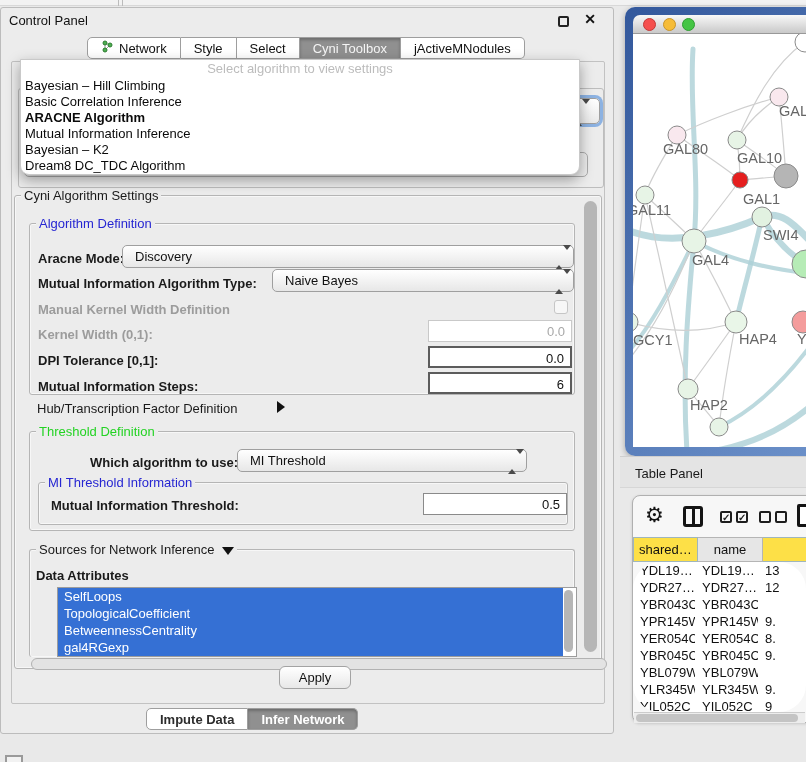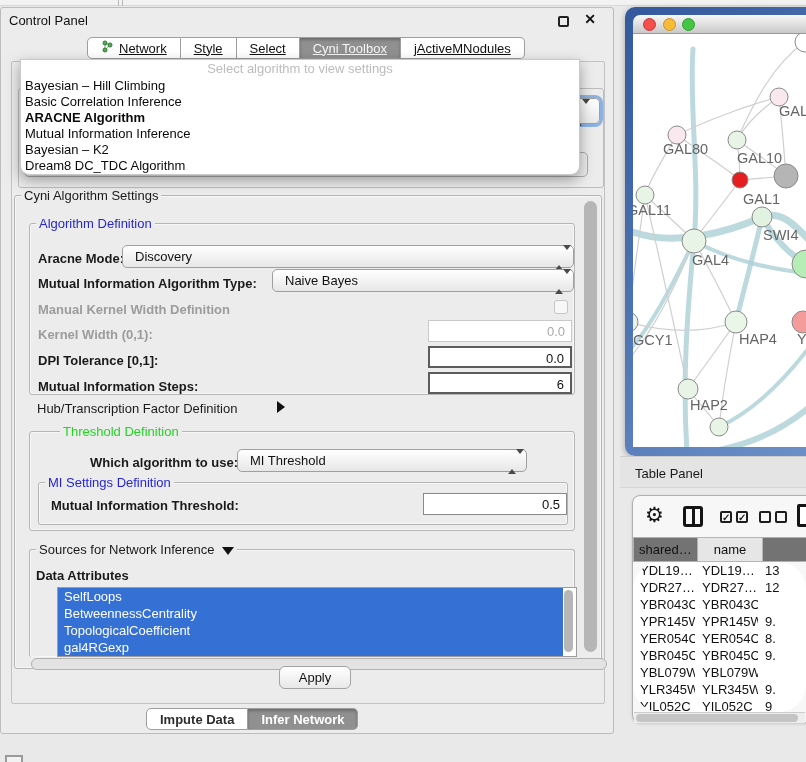--- a/index.html
+++ b/index.html
@@ -20,21 +20,21 @@
 
   
   .tabbar { display:flex; height:22px; }
   #top-tabbar { left:86px; top:29px; }
   #bottom-tabbar { left:145px; top:700px; }
   .seg { display:flex; align-items:center; gap:5px; padding:0 13px; font-size:13px; font-weight:bold; color:#2d2d2d;
          background:#ffffff; border:1px solid #9e9e9e; border-left:none; height:22px; cursor:default; }
   .seg:first-child { border-left:1px solid #9e9e9e; border-radius:5px 0 0 5px; }
   .seg:last-child { border-radius:0 5px 5px 0; }
   .seg.sel { background:#909090; color:#fff; box-shadow:inset 0 2px 3px rgba(0,0,0,.25); }
-  #top-tabbar .seg { font-weight:normal; color:#111;text-decoration:underline; }
+  #top-tabbar .seg { font-weight:normal; color:#111; }
   #top-tabbar .seg.sel { color:#f5f5f5; }
 
   
   #cp-content { left:10px; top:53px; width:594px; height:643px; background:#ececec; border:1px solid #c2c2c2; border-radius:2px; }
 
   
   #hidden-group { left:6px; top:26px; width:586px; height:100px; border:1px solid #bdbdbd; border-radius:3px; }
   #hidden-combo { left:12px; top:36px; width:576px; height:26px; border:1px solid #9f9f9f; border-radius:5px;
                   background:linear-gradient(#ffffff,#e9e9e9); box-shadow:0 0 0 3px #8cb2e2; }
   #hidden-field { left:12px; top:90px; width:564px; height:25px; border:1px solid #ababab; border-radius:5px; background:#ececec; }
@@ -94,21 +94,21 @@
   .ticon { position:absolute; color:#141414; }
   #icon-columns { left:683px; top:506px; width:20px; height:21px; border:3px solid #141414; border-radius:3px; }
   #icon-columns div { position:absolute; left:6px; top:0; width:3px; height:15px; background:#141414; }
   .cb { position:absolute; width:12px; height:12px; border:2px solid #1d1d1d; border-radius:2px; font-size:10px; font-weight:bold; line-height:10px; text-align:center; color:#1d1d1d; }
   #icon-doc { left:797px; top:504px; width:17px; height:23px; border:3px solid #141414; border-radius:2px; background:#fff; }
 
   #tbl-head { left:633px; top:537px; width:180px; height:25px; display:flex; }
   .th { height:25px; border:1px solid #9fb6bd; border-left:none; font-size:13px; color:#111;
         display:flex; align-items:center; justify-content:center; }
   .th:first-child { border-left:1px solid #9fb6bd; }
-  .th.selcol { background:#737373; } .th.normcol { background:#e6e6e6; border-color:#b5b5b5; }
+  .th.selcol { background:#fde047; } .th.normcol { background:#e6e6e6; border-color:#b5b5b5; }
   #tbl-body { left:633px; top:562px; width:173px; height:150px; overflow:hidden; background:#fff;border-radius:27px; }
   .tr { display:flex; height:17px; }
   .td { font-size:13px; color:#111; line-height:17px; padding-left:7px; white-space:nowrap; overflow:hidden; }
   #tbl-hscroll { left:634px; top:712px; width:171px; height:11px; background:#ededed; border-top:1px solid #ccc; }
   #tbl-hscroll div { position:absolute; left:2px; top:1px; width:162px; height:8px; background:#c4c4c4; border-radius:4px; }
 </style>
 </head>
 <body>
 
 <div id="screen">
@@ -196,46 +196,46 @@
           <div class="tfield" style="left:398px; top:122px; width:144px; height:22px; border:2px solid #5c5c5c;">0.0</div>
 
           <span class="flabel" style="left:8px; top:155px;">Mutual Information Steps:</span>
           <div class="tfield" style="left:398px; top:148px; width:144px; height:22px; border:2px solid #5c5c5c;">6</div>
         </div>
 
         <span class="flabel" style="left:22px; top:205px; font-weight:normal;">Hub/Transcription Factor Definition</span>
         <span class="disclosure" style="position:absolute; left:262px; top:205px;"></span>
 
         <div class="group" style="left:14px; top:235px; width:546px; height:100px; position:absolute;">
-          <span class="group-title t-green" style="left:6px; top:-8px;margin-left:24px;">Threshold Definition</span>
+          <span class="group-title t-green" style="left:6px; top:-8px;">Threshold Definition</span>
 
           <span class="flabel" style="left:60px; top:23px;">Which algorithm to use:</span>
           <div class="combo" style="left:207px; top:17px; width:290px; height:23px;">
             <span>MI Threshold</span>
             <span class="arrows"><span class="arr-up"></span><span class="arr-dn"></span></span>
           </div>
 
           <div class="group" style="left:8px; top:50px; width:530px; height:43px; position:absolute;">
-            <span class="group-title t-blue" style="left:6px; top:-8px;">MI Settings Definition</span>
+            <span class="group-title t-blue" style="left:6px; top:-8px;">MI Threshold Information</span>
             <span class="flabel" style="left:12px; top:15px;">Mutual Information Threshold:</span>
             <div class="tfield" style="left:384px; top:10px; width:144px; height:22px; border:1px solid #8a8a8a;">0.5</div>
           </div>
         </div>
 
         <div class="group" style="left:14px; top:353px; width:546px; height:108px; position:absolute; border-bottom:none;">
           <span class="group-title t-black" style="left:6px; top:-8px;">
             <span>Sources for Network Inference</span>
             <span class="disclosure-down" style="margin-left:4px; position:relative; top:1px;"></span>
           </span>
           <span class="flabel" style="left:6px; top:18px;">Data Attributes</span>
         </div>
         <div class="abs" id="attr-list">
             <div class="attr-item">SelfLoops</div>
+            <div class="attr-item">TopologicalCoefficient</div>
             <div class="attr-item">BetweennessCentrality</div>
-            <div class="attr-item">TopologicalCoefficient</div>
             <div class="attr-item">gal4RGexp</div>
           </div>
         <div class="abs vscroll" id="attr-scroll"></div>
 
         <div class="abs vscroll" style="left:569px; top:5px; width:13px; height:451px;"></div>
         <div class="abs" id="hscroll-settings"></div>
       </div>
 
       <div class="abs" id="apply-btn">Apply</div>
     </div>

